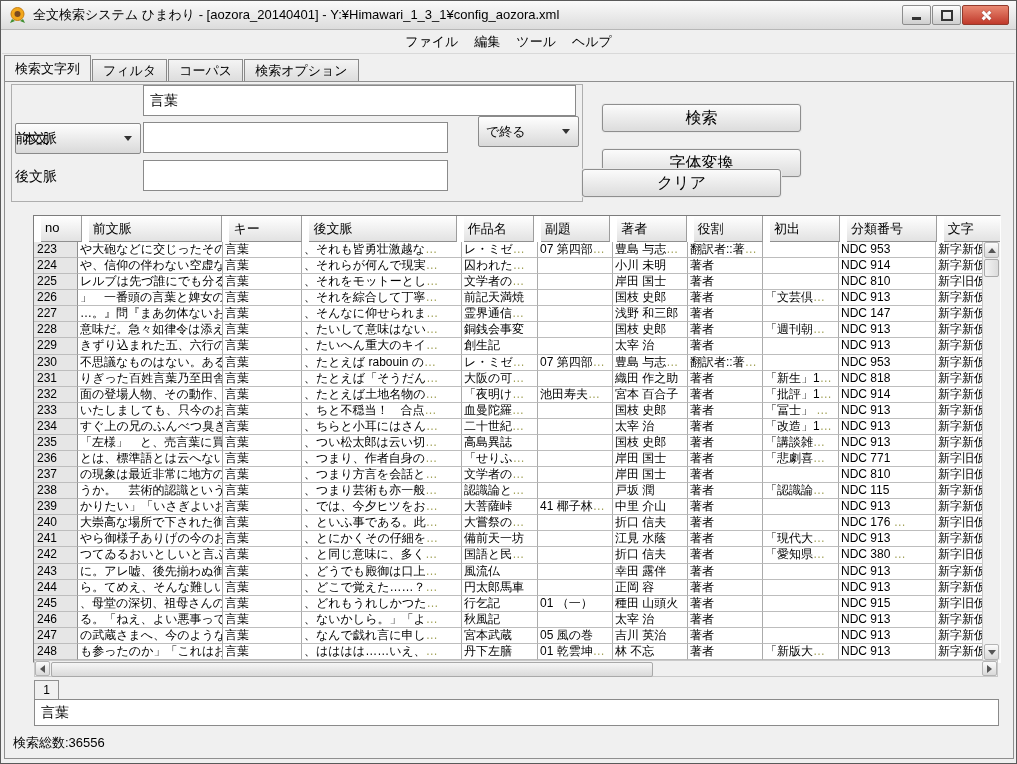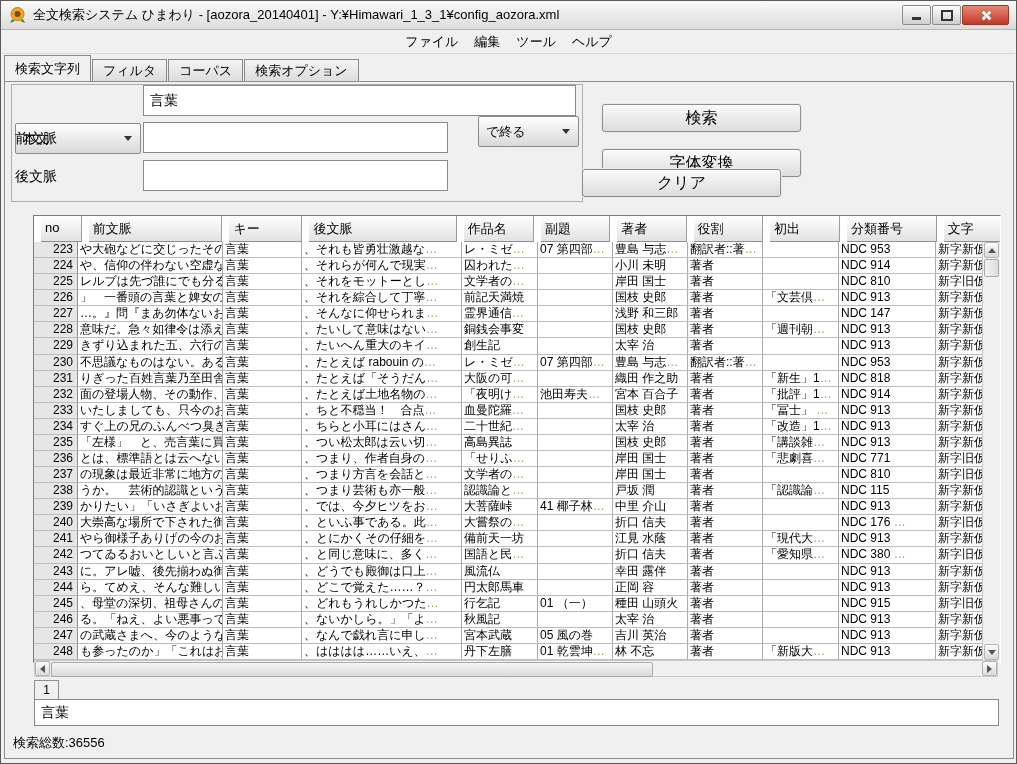--- a/index.html
+++ b/index.html
@@ -43,21 +43,21 @@
   
   .tablewrap{position:absolute;left:28px;top:133px;width:966px;height:446px;
     border-top:1px solid #7c7c7c;border-left:1px solid #7c7c7c;border-right:1px solid #fdfdfd;border-bottom:1px solid #fdfdfd;background:#fff;}
   .thead{display:flex;height:26px;}
   .th{box-sizing:border-box;border-right:1px solid #9d9d9d;border-bottom:1px solid #8f8f8f;
     background:linear-gradient(#ffffff,#e2e2e2);font-size:13px;padding:4px 0 0 4px;overflow:hidden;white-space:nowrap;margin-left:7px;}
   .tbody{position:relative;height:418px;overflow:hidden;display:flex;flex-direction:column;}
   .tr{display:flex;flex:1;min-height:0;}
   .td{box-sizing:border-box;border-right:1px solid #ababab;border-bottom:1px solid #bdbdbd;
     font-size:12px;line-height:15px;padding:0 2px;overflow:hidden;white-space:nowrap;color:#000;background:#fff;}
-  .td.c0{background:#e6e6e6;border-right:1px solid #8f8f8f;text-align:right;padding-right:4px;font-size:12px;}
+  .td.c0{background:#e6e6e6;border-right:1px solid #8f8f8f;text-align:right;padding-right:20px;font-size:12px;}
   .td.c1{text-align:right;}
   .c0{width:44px;} .c1{width:145px;} .c2{width:79px;} .c3{width:160px;} .c4{width:76px;}
   .c5{width:75px;} .c6{width:75px;} .c7{width:75px;} .c8{width:76px;} .c9{width:97px;} .c10{width:61px;border-right:none;}
   .ell{color:#a2a258;letter-spacing:1px;}
   
   .vscroll{position:absolute;right:0;top:0;width:17px;height:418px;background:#f0f0f0;border-left:1px solid #c9c9c9;}
   .sbtn{position:absolute;left:1px;width:15px;height:16px;background:linear-gradient(#fbfbfb,#d9d9d9);
     border:1px solid #b4b4b4;border-radius:2px;box-sizing:border-box;display:flex;align-items:center;justify-content:center;}
   .tri-up{width:0;height:0;border-left:4px solid transparent;border-right:4px solid transparent;border-bottom:5px solid #555;}
   .tri-down{width:0;height:0;border-left:4px solid transparent;border-right:4px solid transparent;border-top:5px solid #555;}

